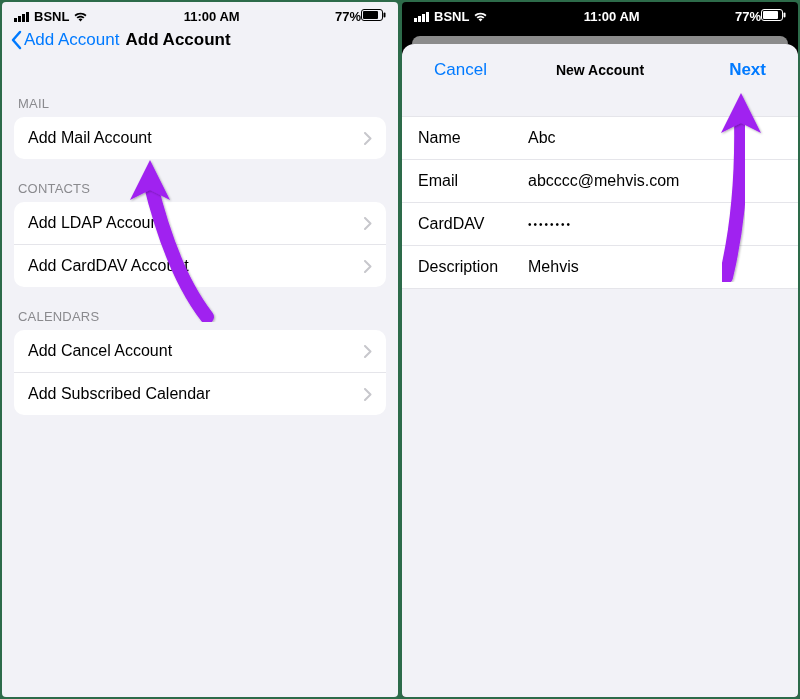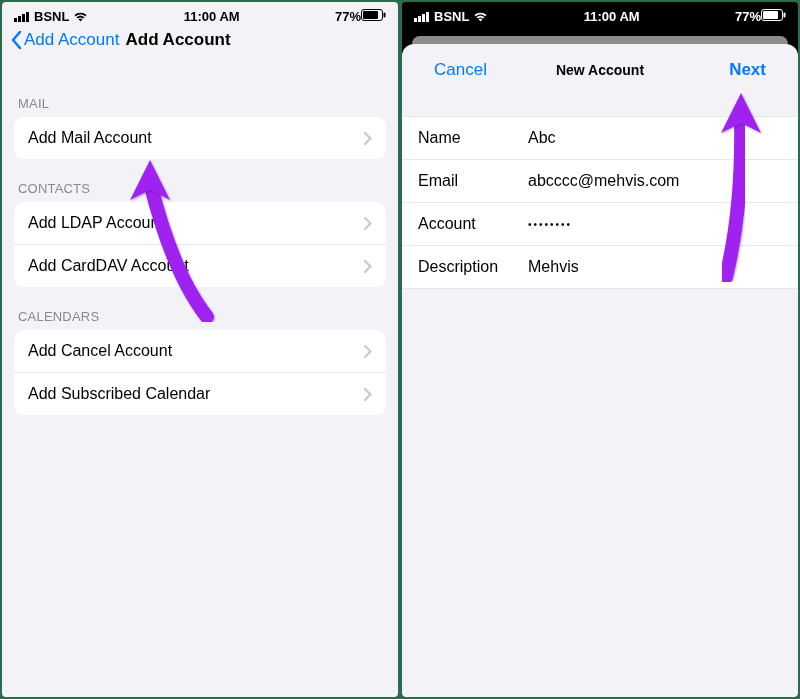--- a/index.html
+++ b/index.html
@@ -320,21 +320,21 @@
         <div class="form-group">
           <div class="form-row">
             <span class="form-label">Name</span>
             <span class="form-value">Abc</span>
           </div>
           <div class="form-row">
             <span class="form-label">Email</span>
             <span class="form-value">abcccc@mehvis.com</span>
           </div>
           <div class="form-row">
-            <span class="form-label">Account</span>
+            <span class="form-label">CardDAV</span>
             <span class="form-value dots">••••••••</span>
           </div>
           <div class="form-row">
             <span class="form-label">Description</span>
             <span class="form-value">Mehvis</span>
           </div>
         </div>
       </div>
     </div>
 

